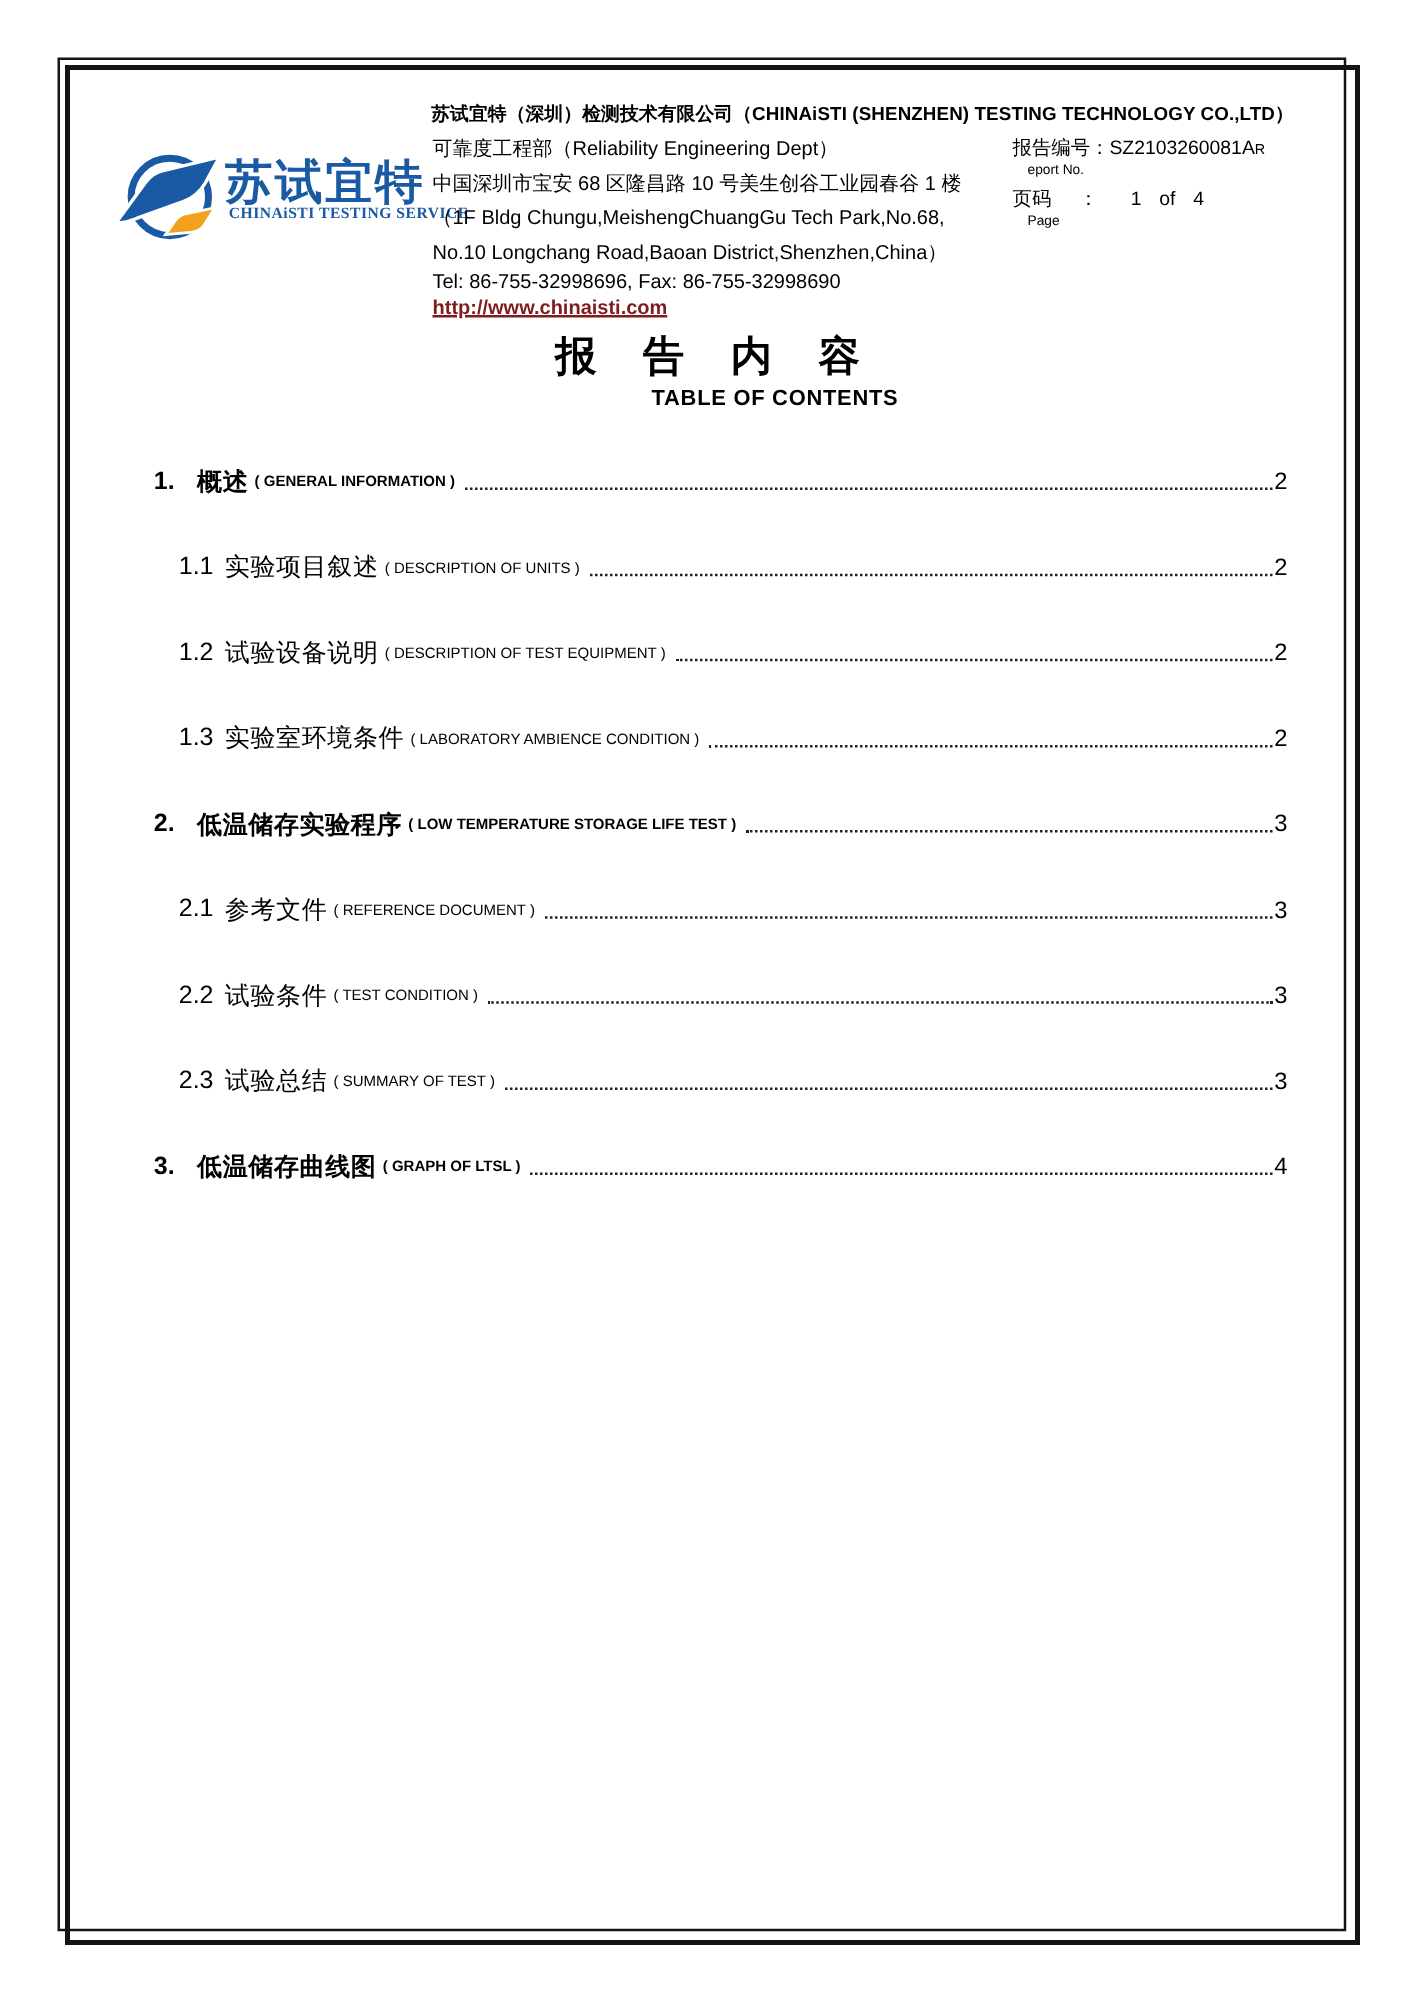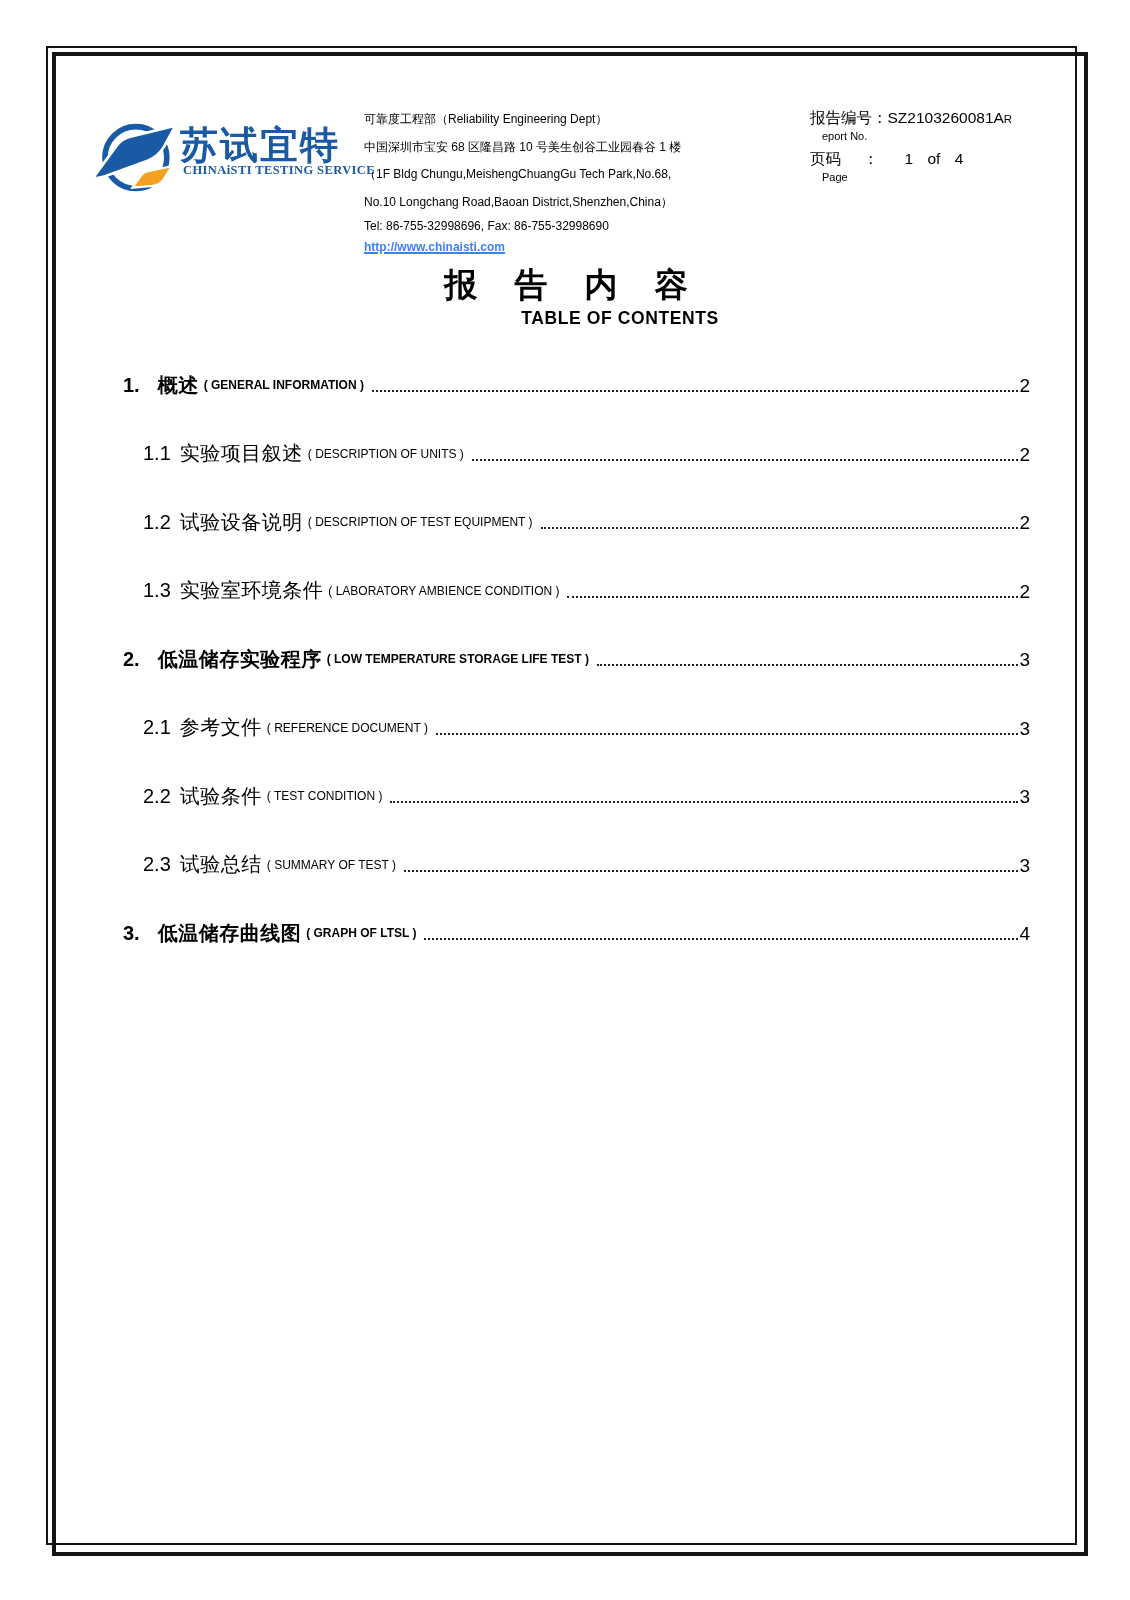--- a/index.html
+++ b/index.html
@@ -22,25 +22,25 @@
     color:#1a5aa5; letter-spacing:2px; white-space:nowrap;
   }
   .logo-en {
     position:absolute; left:183px; top:163px; font-size:12.5px; font-weight:bold;
     color:#1a5aa5; letter-spacing:0.4px; white-space:nowrap;font-family:Liberation Serif, serif;
   }
   .hdr-line1 {
     position:absolute; left:345px; top:82px; width:700px; font-size:15px;
     font-weight:bold; white-space:nowrap; letter-spacing:0.1px;
   }
-  .hdr-left { position:absolute; left:364px; top:106px; width:470px; font-size:12px; }
+  .hdr-left { position:absolute; left:346px; top:106px; width:470px; font-size:16px; }
   .hdr-left .ln { line-height:27.5px; white-space:nowrap; }
   .hdr-left .ln-tight { line-height:20.5px; white-space:nowrap; }
   .hdr-link {
-    color:#3b82f6; font-weight:bold; text-decoration:underline;
+    color:#7f1d1d; font-weight:bold; text-decoration:underline;
     text-decoration-thickness:2px; line-height:20.5px; display:inline-block;
   }
   .hdr-right { position:absolute; left:810px; top:108px; font-size:15.5px; }
   .hdr-right .sub { font-size:11px; margin-top:1px;margin-left:12px; }
   .hdr-right .rowline { white-space:nowrap; }
   .rpt-wrap-r { font-size:11.5px; }
   .pg-colon { display:inline-block; margin-left:22px; }
   .pg-val { display:inline-block; margin-left:26px; word-spacing:10px; }
   .pg-row { margin-top:7px; }
   
@@ -77,20 +77,21 @@
   <div class="frame-thick"></div>
 
   <svg class="logo-icon" viewBox="0 0 100 100">
     <circle cx="51" cy="53" r="36" fill="none" stroke="#1a5aa5" stroke-width="6.5"></circle>
     <path d="M1,77 L28,40 Q35,30 47,28 L97,16 L84,40 Q77,52 64,57 L20,73 Q10,77 1,77 Z" fill="#1a5aa5" stroke="#ffffff" stroke-width="3.2"></path>
     <path d="M47,88 L56,75 Q60,69 69,68 L93,63 L83,79 Q79,85 70,86 Z" fill="#f3a11c" stroke="#ffffff" stroke-width="2.6"></path>
   </svg>
   <div class="logo-cn">苏试宜特</div>
   <div class="logo-en">CHINAiSTI TESTING SERVICE</div>
 
+  <div class="hdr-line1">苏试宜特（深圳）检测技术有限公司（CHINAiSTI (SHENZHEN) TESTING TECHNOLOGY CO.,LTD）</div>
   <div class="hdr-left">
     <div class="ln">可靠度工程部（Reliability Engineering Dept）</div>
     <div class="ln">中国深圳市宝安 68 区隆昌路 10 号美生创谷工业园春谷 1 楼</div>
     <div class="ln">（1F Bldg Chungu,MeishengChuangGu Tech Park,No.68,</div>
     <div class="ln">No.10 Longchang Road,Baoan District,Shenzhen,China）</div>
     <div class="ln-tight">Tel: 86-755-32998696, Fax: 86-755-32998690</div>
     <div><span class="hdr-link">http://www.chinaisti.com</span></div>
   </div>
 
   <div class="hdr-right">

